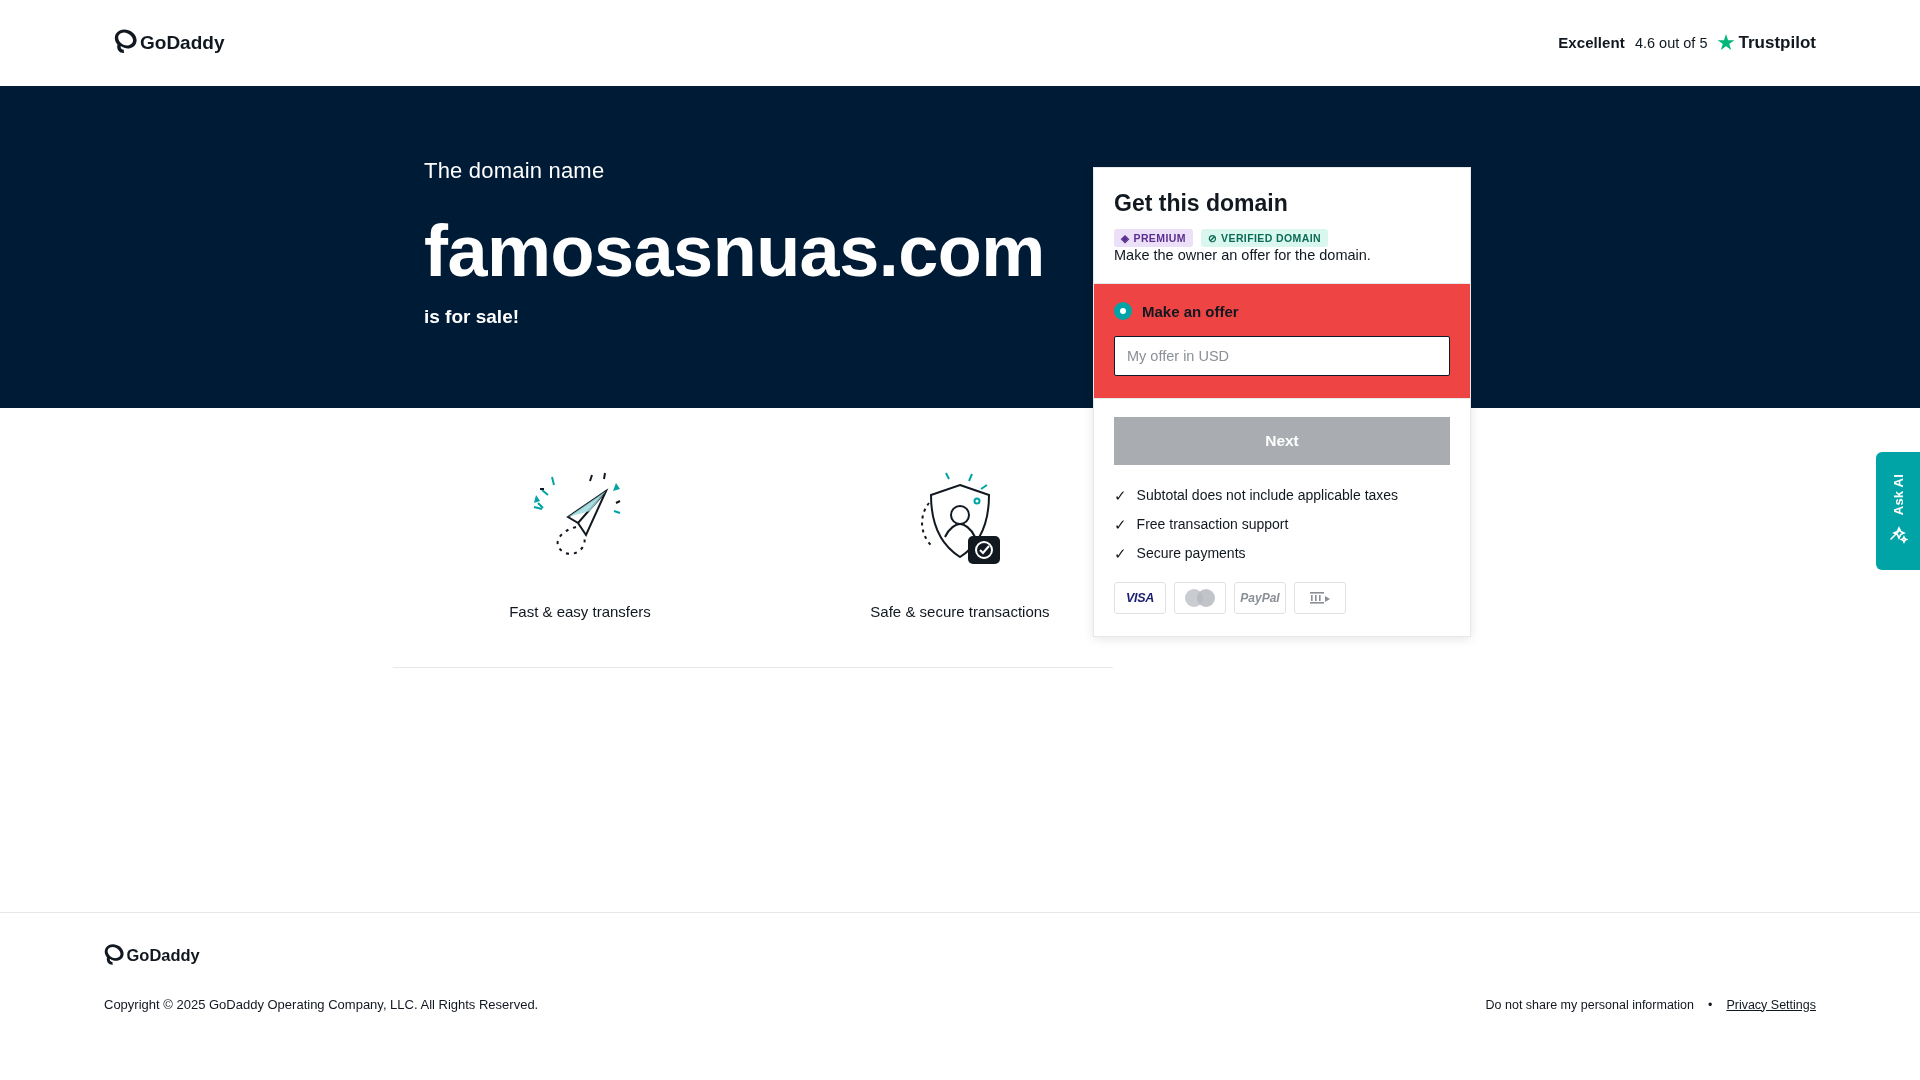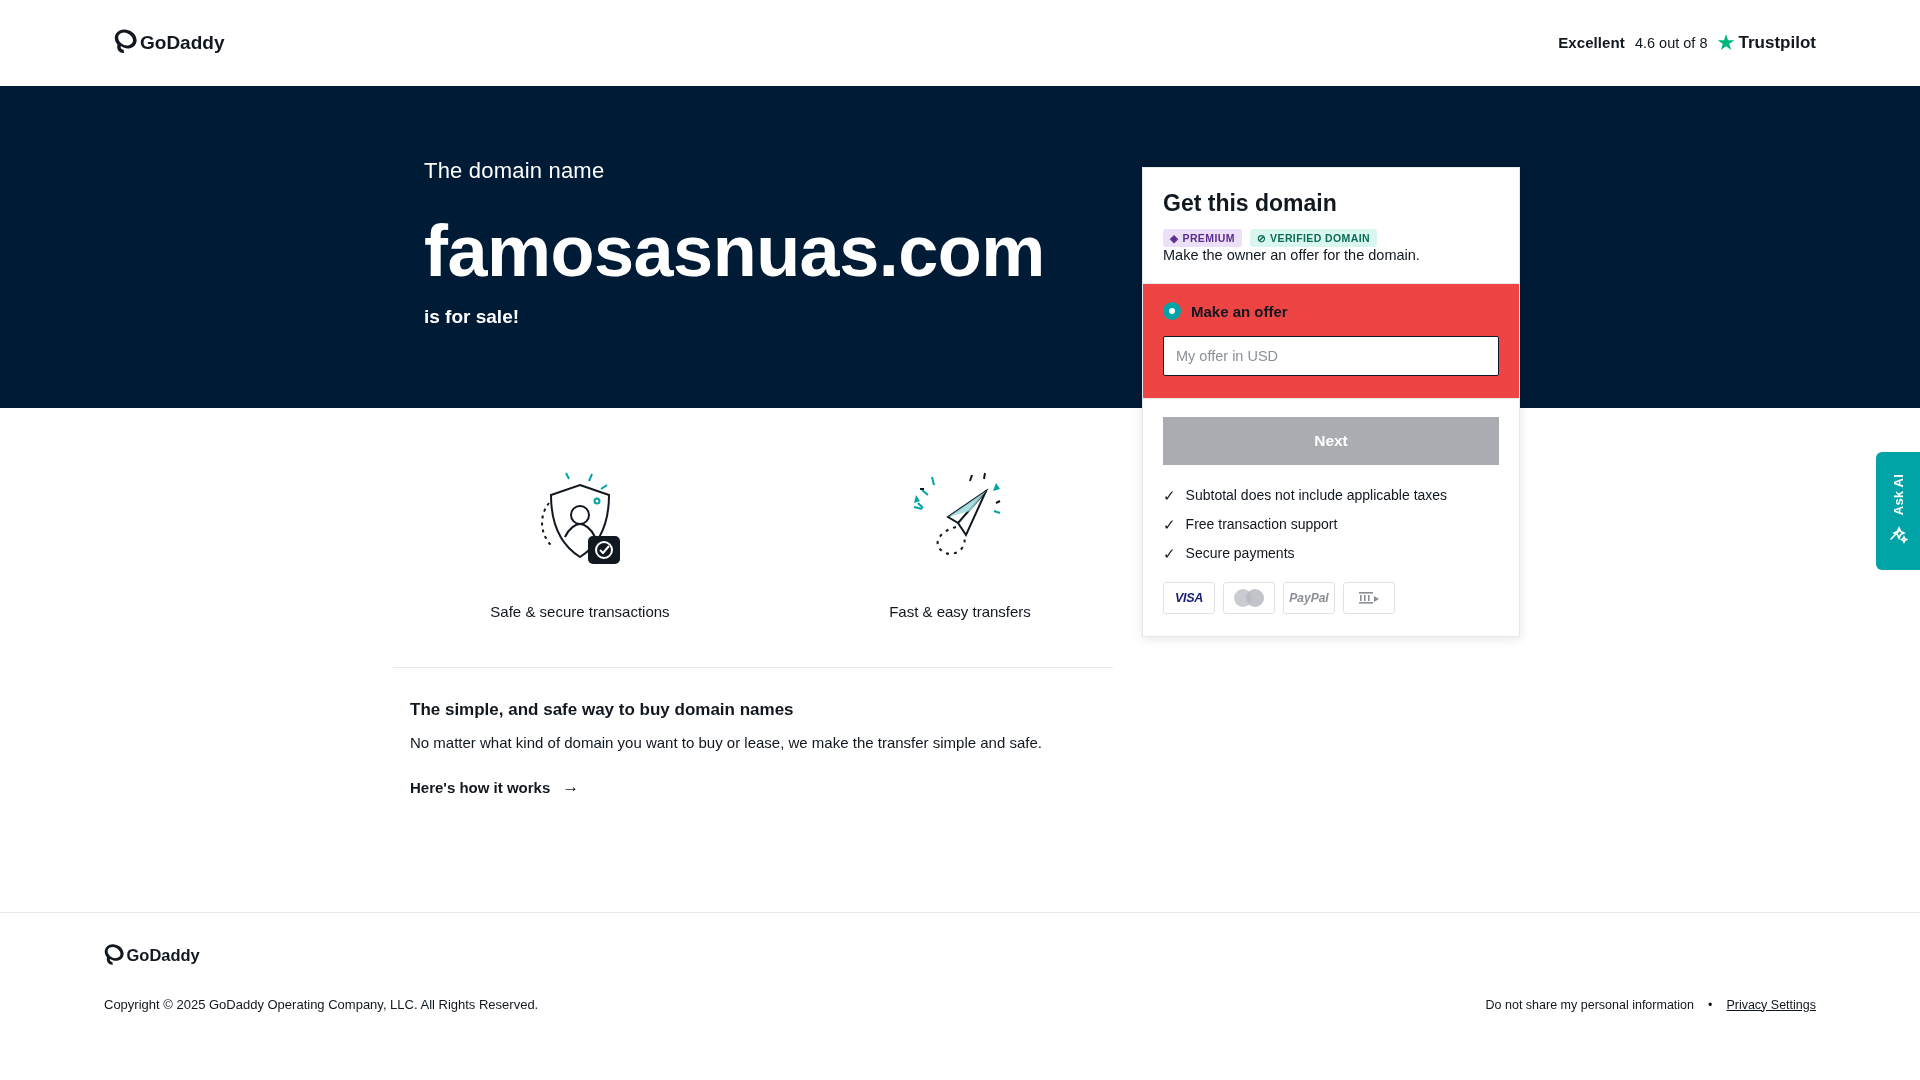--- a/index.html
+++ b/index.html
@@ -47,21 +47,21 @@
   .hero .kicker { font-size: 22px; font-weight: normal; letter-spacing: .2px; }
   .hero .domain {
     font-size: 72px; font-weight: bold; letter-spacing: -0.5px;
     margin-top: 30px; line-height: 1.05;
   }
   .hero .forsale { font-size: 19px; font-weight: bold; margin-top: 16px; }
 
   
   .offer-card {
     position: absolute;
-    left: 1142px; top: 167px;
+    left: 1093px; top: 167px;
     width: 378px;
     background: #ffffff;
     border: 1px solid #e6e9eb;
     box-shadow: 0 2px 10px rgba(0,0,0,.10);
   }
   .offer-head { padding: 22px 20px 20px 20px; }
   .offer-title { font-size: 23px; font-weight: bold; color: #111820; }
   .badges { display: flex; gap: 8px; margin-top: 12px; }
   .badge {
     display: inline-flex; align-items: center; gap: 4px;
@@ -174,21 +174,21 @@
     <div class="gd-logo">
       <svg width="120" height="30" viewBox="0 0 120 30" aria-hidden="true">
         <g fill="#111820">
           <path d="M14.4 2.2C9.6.6 4.7 2 2.3 5.3c-2.4 3.3-1.8 7.9 1.2 11.3-.6 2.3-.3 4.6 1 6.2 1.3 1.7 3.4 2.4 5.7 2.2-.4-1-.5-2.1-.3-3.2-1.1 0-2-.3-2.6-1-.5-.7-.7-1.6-.5-2.7 2.5 1.8 5.6 2.7 8.4 2.3 2.9-.4 5.2-1.9 6.4-4.1 1.9-3.3 1.1-7.7-1.9-10.9-1.4-1.5-3.2-2.6-5.3-3.2zm4.1 12.4c-.8 1.5-2.4 2.5-4.4 2.8-2.3.3-4.9-.5-6.9-2.2-2.4-2-3.5-4.9-2.8-7.1.4-1.3 1.3-2.3 2.6-2.9 1.9-.9 4.4-.8 6.7.3 1.5.7 2.8 1.8 3.8 3.1 1.6 2.1 2 4.4 1 6z"></path>
           <text x="26" y="21" font-family="Liberation Sans, sans-serif" font-size="19" font-weight="bold">GoDaddy</text>
         </g>
       </svg>
     </div>
     <div class="trust">
       <span class="excellent">Excellent</span>
-      <span class="rating">4.6 out of 8</span>
+      <span class="rating">4.6 out of 5</span>
       <span class="tp">
         <span class="star">★</span>
         <span>Trustpilot</span>
       </span>
     </div>
   </div>
 
   <div class="hero">
     <div class="hero-inner">
       <div class="kicker">The domain name</div>
@@ -264,20 +264,46 @@
             <path d="M16 7l5 3-5 3z"></path>
           </g>
         </svg>
       </span>
     </div>
   </div>
 
   <div class="features">
     <div class="feature">
       <div class="art">
+        <svg width="120" height="110" viewBox="0 0 120 110" aria-hidden="true">
+          <g fill="none" stroke="#111820" stroke-width="2">
+            <path d="M48 50 L86 24 L66 68 L58 56 Z"></path>
+            <path d="M58 56 L86 24"></path>
+          </g>
+          <path d="M48 50 L86 24 L70 44 Z" fill="#9fdbdd" stroke="none" opacity=".85"></path>
+          <g stroke="#111820" stroke-width="2" fill="none" stroke-dasharray="3 5">
+            <path d="M56 60 c-16 4 -24 16 -14 24 c10 8 26 -2 22 -14"></path>
+          </g>
+          <g stroke="#00a4a6" stroke-width="2" fill="none">
+            <path d="M28 28 l-6 -5 M34 18 l-2 -8 M22 42 l-8 -2"></path>
+            <path d="M18 36 l5 5 M94 44 l6 2"></path>
+          </g>
+          <path d="M20 22 l4 0 M100 34 l-4 2" stroke="#111820" stroke-width="2"></path>
+          <polygon points="16,28 20,34 14,36" fill="#00a4a6"></polygon>
+          <polygon points="96,16 100,22 93,24" fill="#00a4a6"></polygon>
+          <g stroke="#111820" stroke-width="2" fill="none">
+            <path d="M70 14 l2 -6 M84 12 l1 -6"></path>
+          </g>
+        </svg>
+      </div>
+      <div class="cap">Fast &amp; easy transfers</div>
+    </div>
+
+    <div class="feature">
+      <div class="art">
         <svg width="110" height="110" viewBox="0 0 110 110" aria-hidden="true">
           <g fill="none" stroke="#111820" stroke-width="2">
             <path d="M55 18 L84 28 C84 58 74 78 55 90 C36 78 26 58 26 28 Z"></path>
             <circle cx="55" cy="48" r="9"></circle>
             <path d="M40 70 c4-9 11-13 15-13 s11 4 15 13"></path>
           </g>
           <g stroke="#00a4a6" stroke-width="2" fill="none">
             <path d="M64 14 l3 -7 M76 22 l6 -4 M44 12 l-3 -6"></path>
             <circle cx="72" cy="34" r="2.5"></circle>
           </g>
@@ -285,46 +311,20 @@
             <path d="M24 36 a32 32 0 0 0 4 44"></path>
           </g>
           <rect x="63" y="69" width="32" height="28" rx="5" fill="#111820"></rect>
           <g fill="none" stroke="#ffffff" stroke-width="2">
             <circle cx="79" cy="83" r="8"></circle>
             <path d="M75 83 l3 3 l6 -7"></path>
           </g>
         </svg>
       </div>
       <div class="cap">Safe &amp; secure transactions</div>
-    </div>
-
-    <div class="feature">
-      <div class="art">
-        <svg width="120" height="110" viewBox="0 0 120 110" aria-hidden="true">
-          <g fill="none" stroke="#111820" stroke-width="2">
-            <path d="M48 50 L86 24 L66 68 L58 56 Z"></path>
-            <path d="M58 56 L86 24"></path>
-          </g>
-          <path d="M48 50 L86 24 L70 44 Z" fill="#9fdbdd" stroke="none" opacity=".85"></path>
-          <g stroke="#111820" stroke-width="2" fill="none" stroke-dasharray="3 5">
-            <path d="M56 60 c-16 4 -24 16 -14 24 c10 8 26 -2 22 -14"></path>
-          </g>
-          <g stroke="#00a4a6" stroke-width="2" fill="none">
-            <path d="M28 28 l-6 -5 M34 18 l-2 -8 M22 42 l-8 -2"></path>
-            <path d="M18 36 l5 5 M94 44 l6 2"></path>
-          </g>
-          <path d="M20 22 l4 0 M100 34 l-4 2" stroke="#111820" stroke-width="2"></path>
-          <polygon points="16,28 20,34 14,36" fill="#00a4a6"></polygon>
-          <polygon points="96,16 100,22 93,24" fill="#00a4a6"></polygon>
-          <g stroke="#111820" stroke-width="2" fill="none">
-            <path d="M70 14 l2 -6 M84 12 l1 -6"></path>
-          </g>
-        </svg>
-      </div>
-      <div class="cap">Fast &amp; easy transfers</div>
     </div>
 
     <div class="feature">
       <div class="art">
         <svg width="110" height="110" viewBox="0 0 110 110" aria-hidden="true">
           <g fill="none" stroke="#111820" stroke-width="2">
             <rect x="24" y="28" width="62" height="44" rx="4"></rect>
             <path d="M24 40 h62"></path>
             <rect x="32" y="50" width="26" height="12" rx="6" fill="#9fdbdd" stroke="#111820"></rect>
             <circle cx="39" cy="56" r="3"></circle>
@@ -339,28 +339,20 @@
           </g>
           <polygon points="88,12 92,19 84,20" fill="#00a4a6"></polygon>
           <polygon points="30,18 34,25 26,26" fill="#111820" opacity=".15"></polygon>
         </svg>
       </div>
       <div class="cap">Hassle free payments</div>
     </div>
   </div>
 
   <div class="divider"></div>
-  <div class="copy">
-    <h3>The simple, and safe way to buy domain names</h3>
-    <p>No matter what kind of domain you want to buy or lease, we make the transfer simple and safe.</p>
-    <a class="how" href="#">
-      <span>Here's how it works</span>
-      <span class="arrow">→</span>
-    </a>
-  </div>
 
   <div class="footer">
     <div class="logo">
       <svg width="104" height="26" viewBox="0 0 120 30" aria-hidden="true">
         <g fill="#111820">
           <path d="M14.4 2.2C9.6.6 4.7 2 2.3 5.3c-2.4 3.3-1.8 7.9 1.2 11.3-.6 2.3-.3 4.6 1 6.2 1.3 1.7 3.4 2.4 5.7 2.2-.4-1-.5-2.1-.3-3.2-1.1 0-2-.3-2.6-1-.5-.7-.7-1.6-.5-2.7 2.5 1.8 5.6 2.7 8.4 2.3 2.9-.4 5.2-1.9 6.4-4.1 1.9-3.3 1.1-7.7-1.9-10.9-1.4-1.5-3.2-2.6-5.3-3.2zm4.1 12.4c-.8 1.5-2.4 2.5-4.4 2.8-2.3.3-4.9-.5-6.9-2.2-2.4-2-3.5-4.9-2.8-7.1.4-1.3 1.3-2.3 2.6-2.9 1.9-.9 4.4-.8 6.7.3 1.5.7 2.8 1.8 3.8 3.1 1.6 2.1 2 4.4 1 6z"></path>
           <text x="26" y="21" font-family="Liberation Sans, sans-serif" font-size="19" font-weight="bold">GoDaddy</text>
         </g>
       </svg>
     </div>

